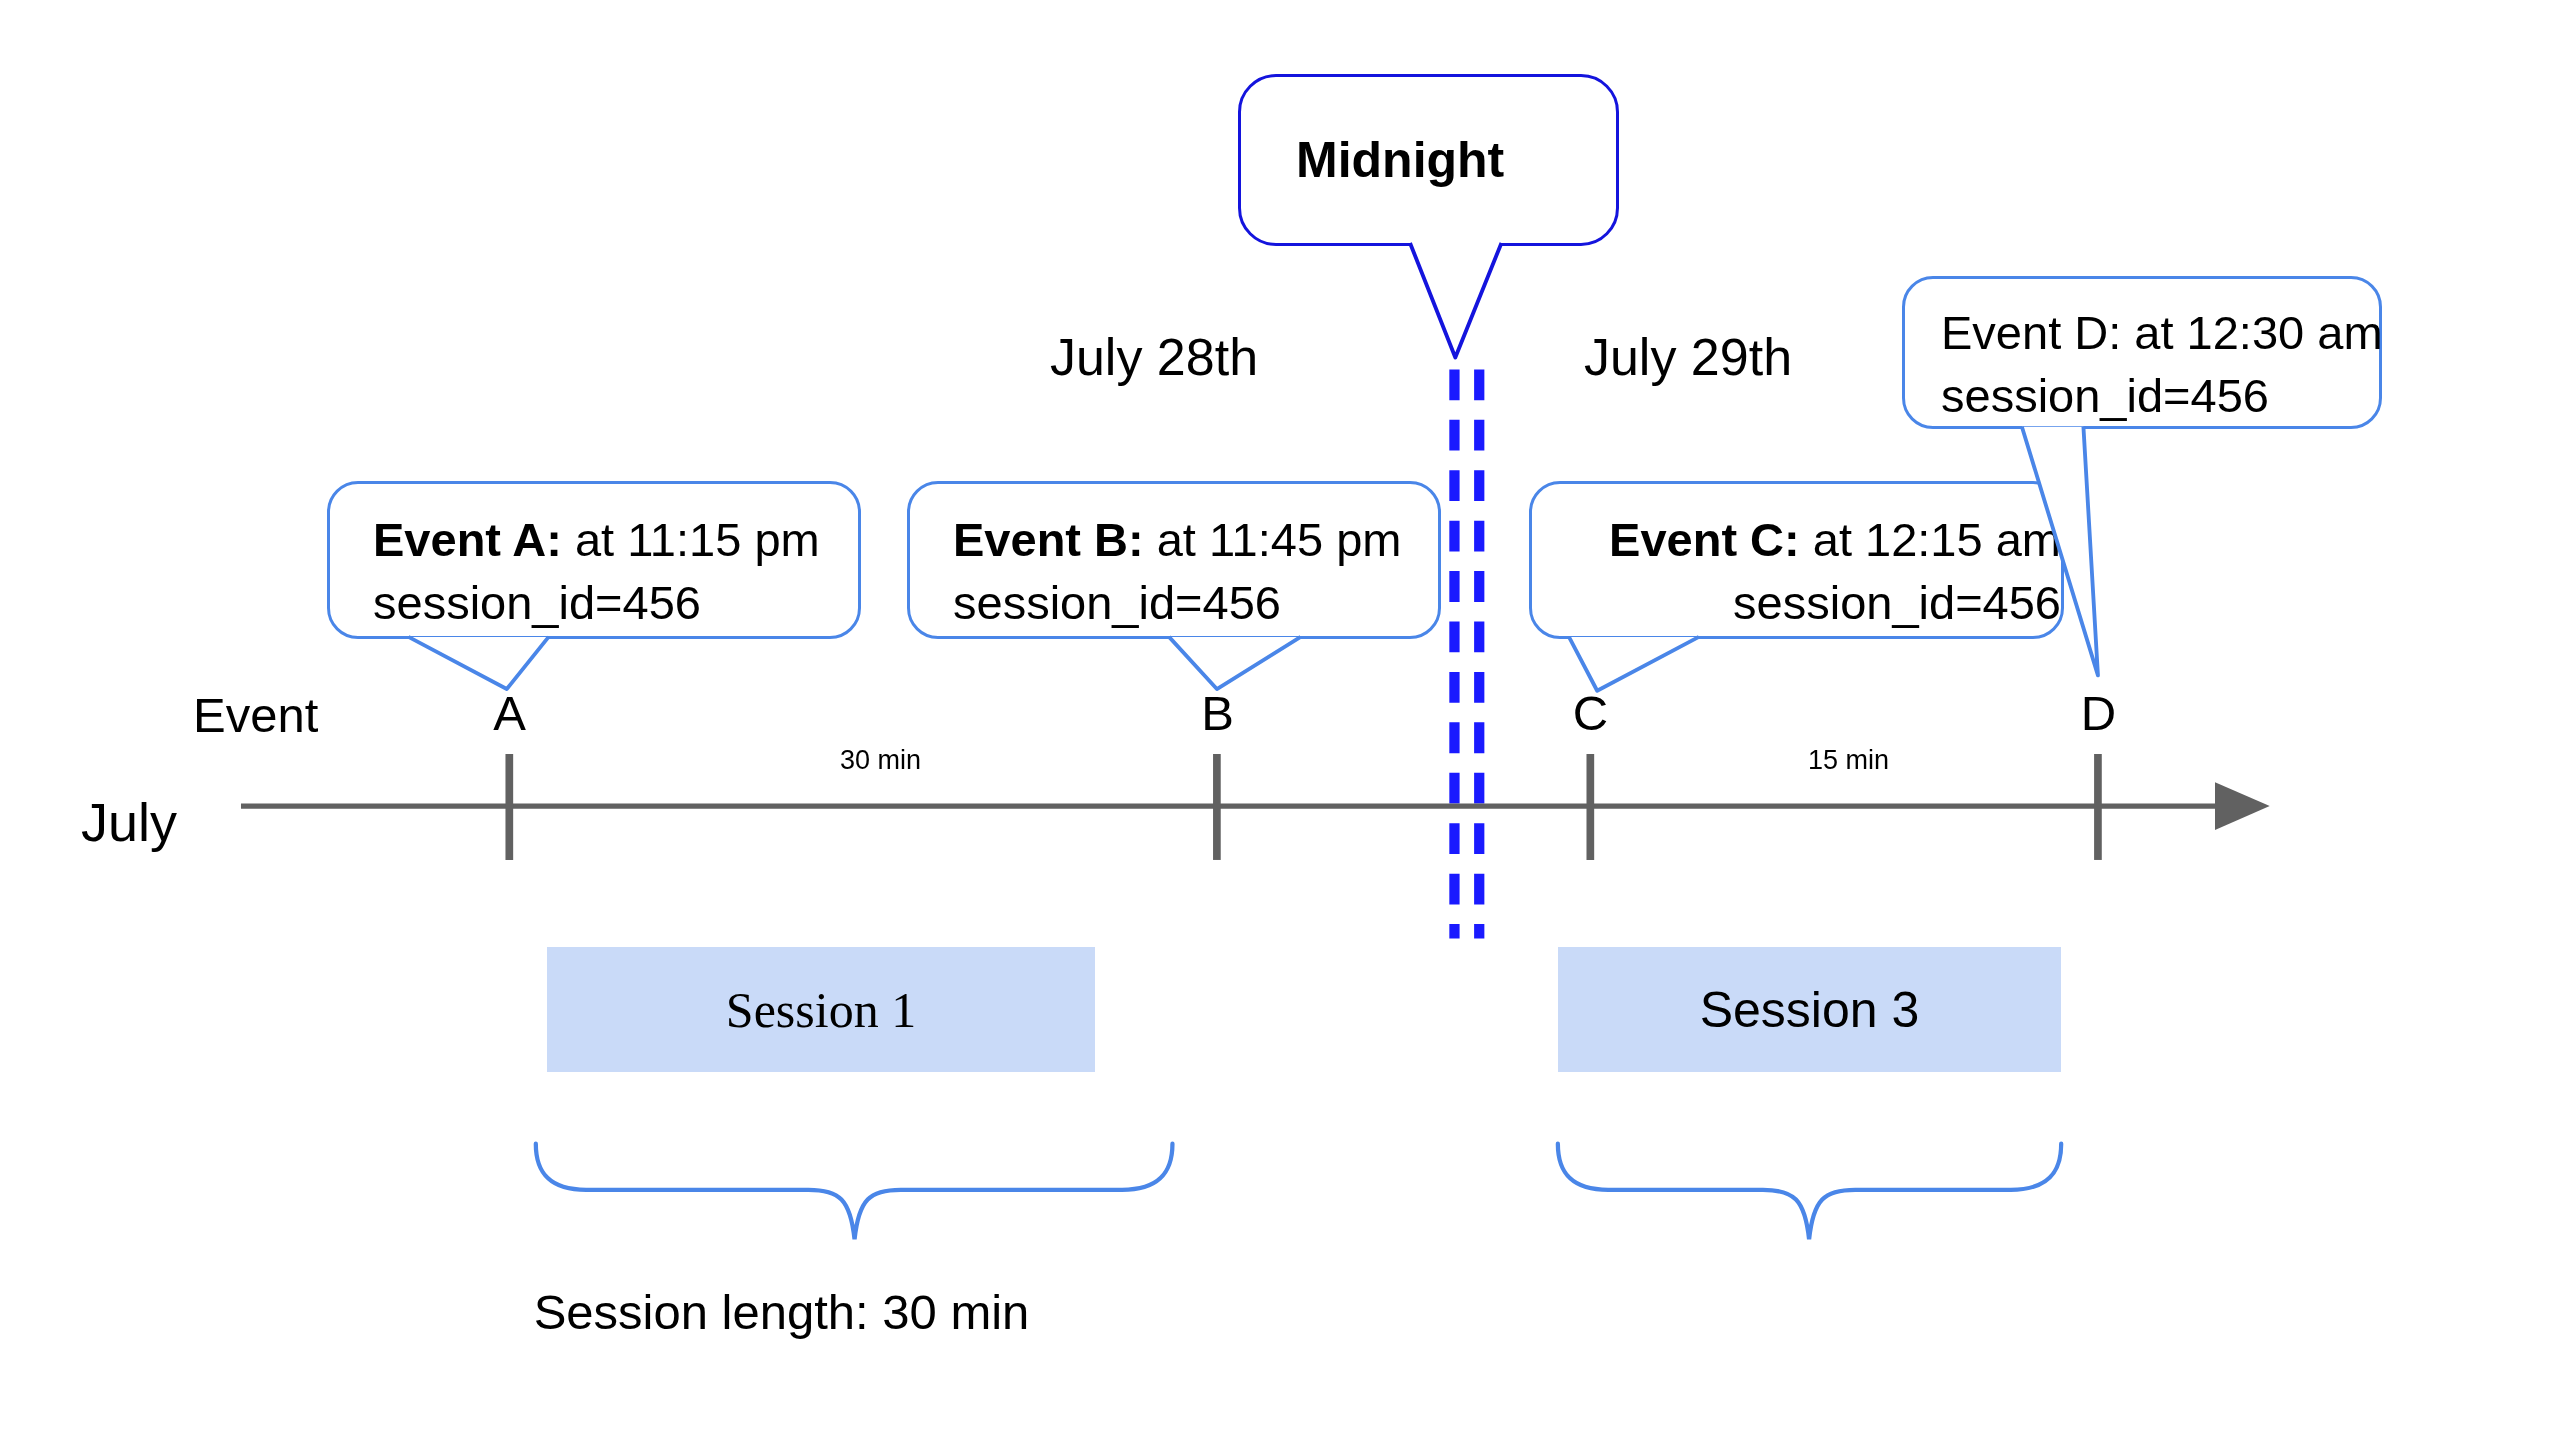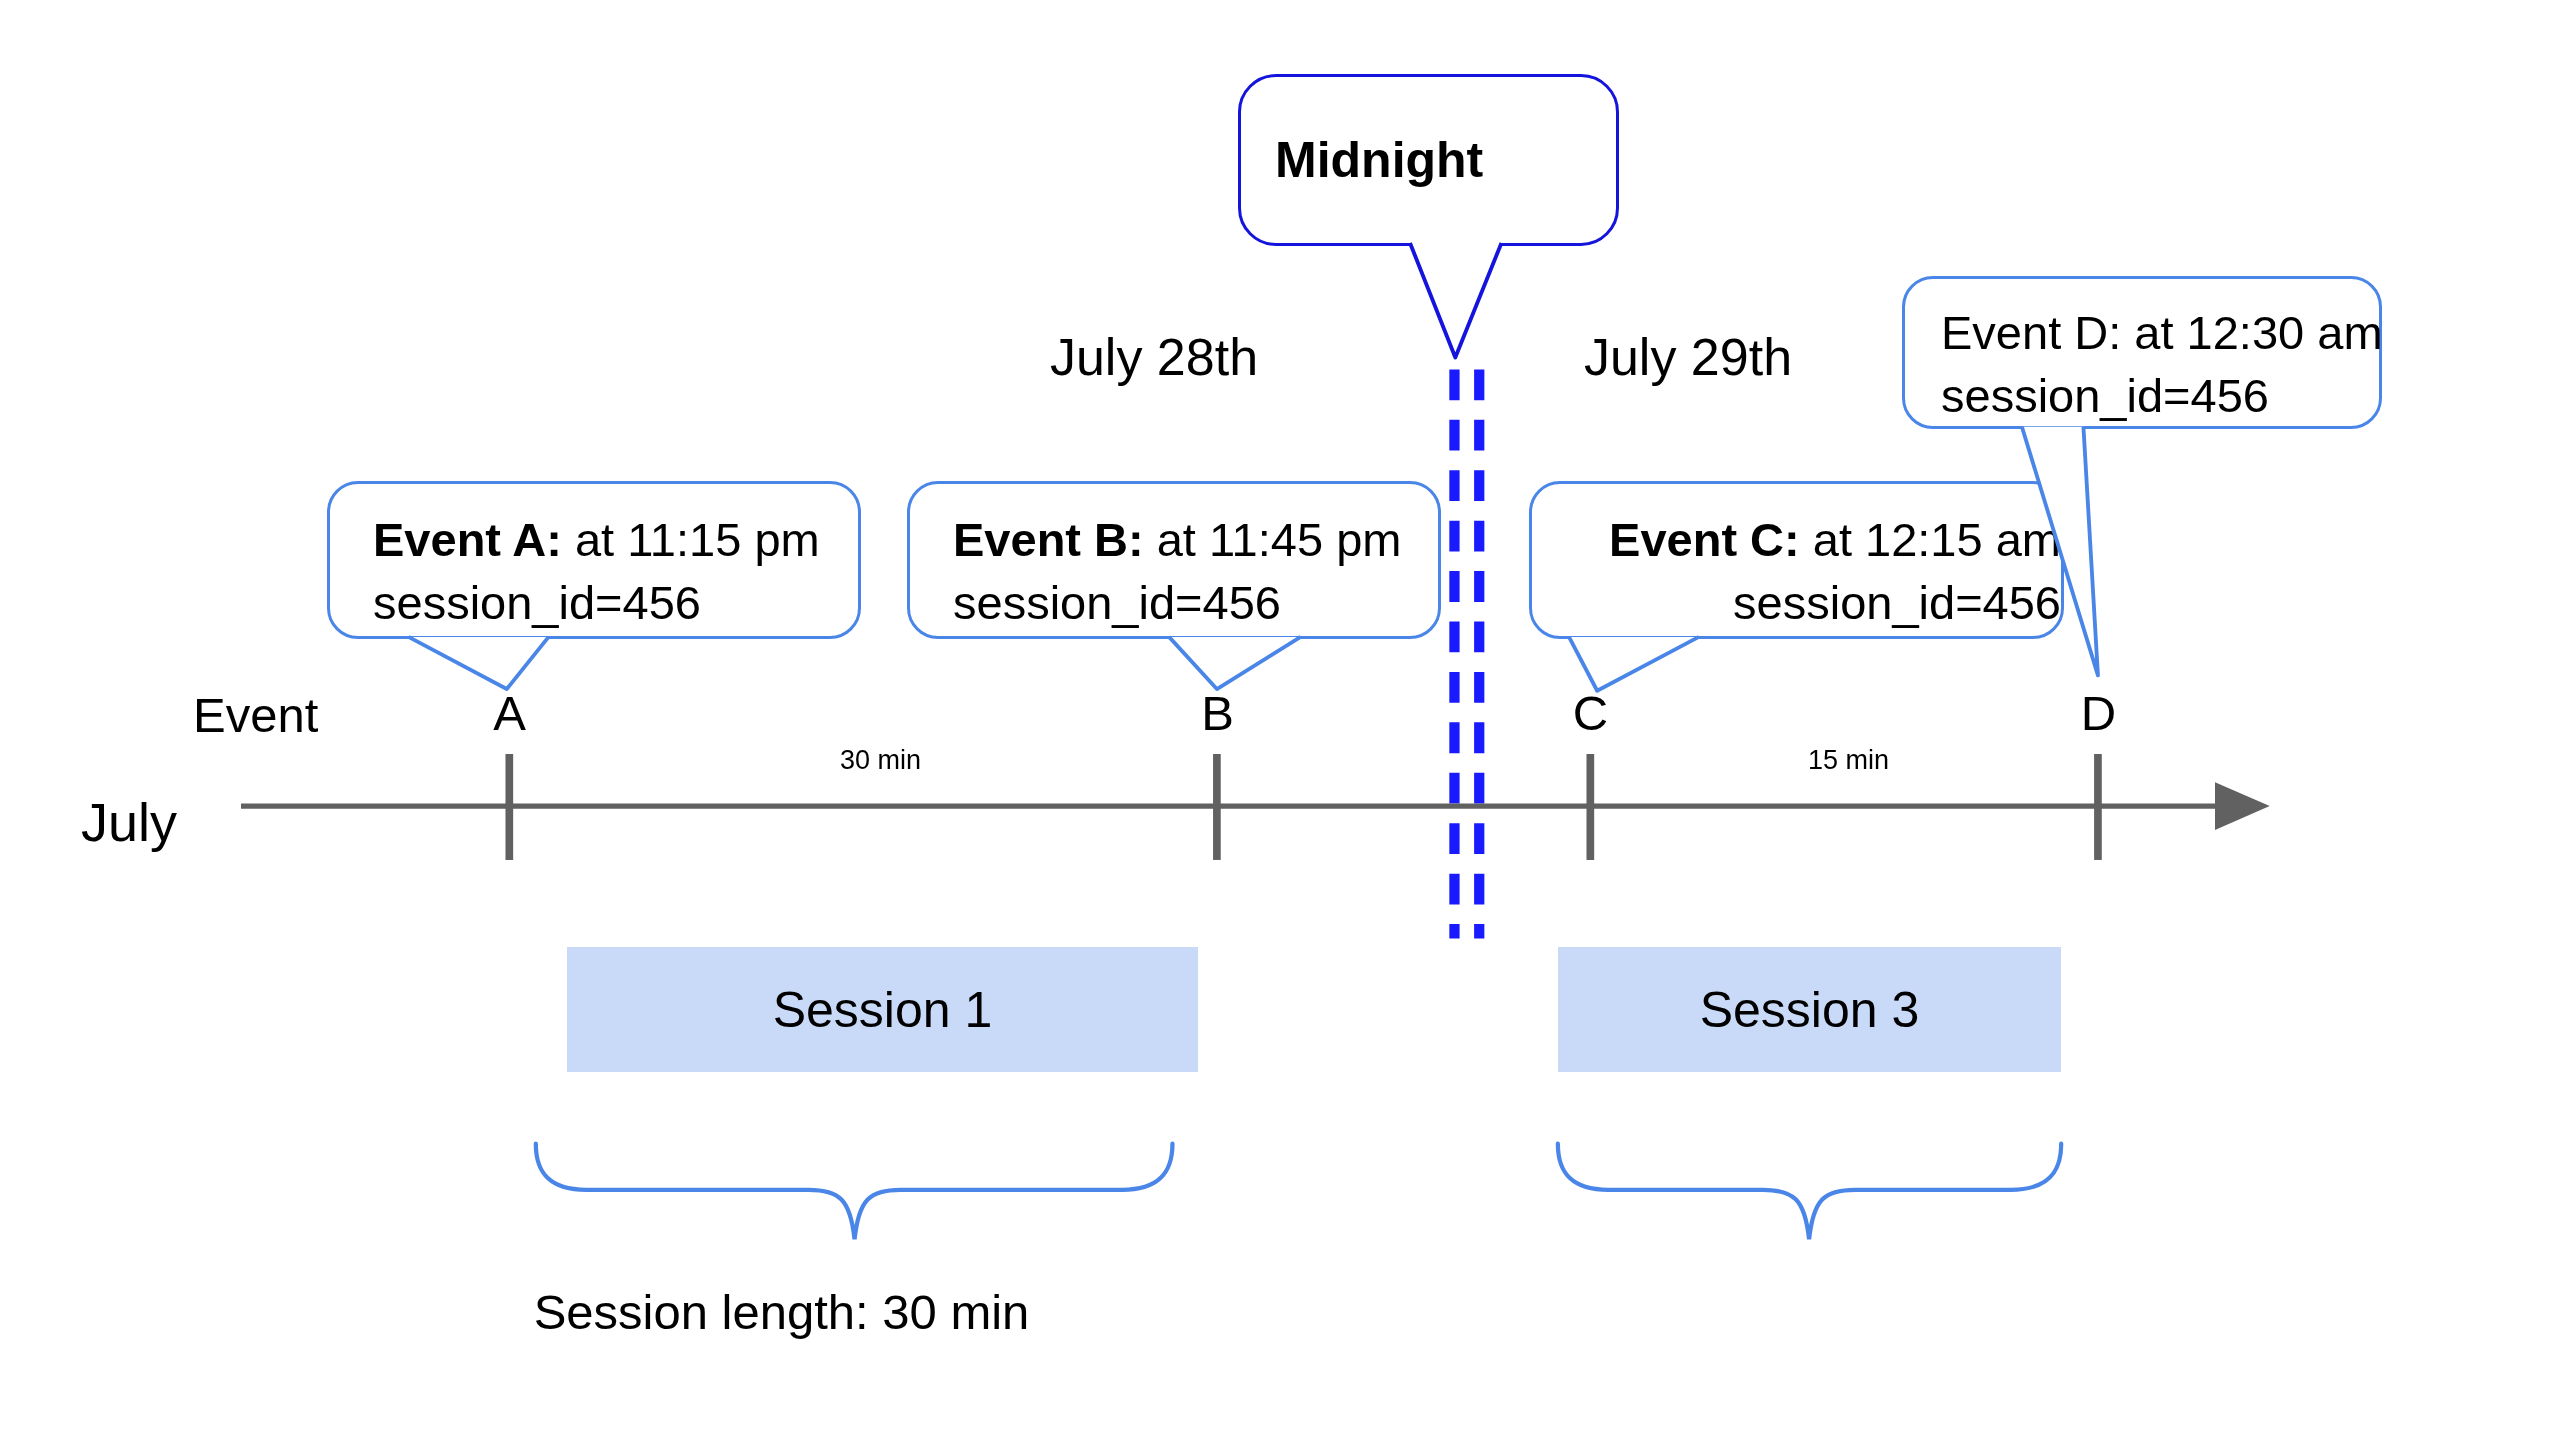--- a/index.html
+++ b/index.html
@@ -7,21 +7,21 @@
     position:relative;width:2550px;height:1455px;background:#ffffff;overflow:hidden;
     font-family:"Liberation Sans","DejaVu Sans",sans-serif;color:#000;
   }
   .abs{position:absolute;}
   
   .date-label{top:327px;width:376px;font-size:52px;text-align:center;}
   
   .midnight-bubble{
     left:1238px;top:74px;width:381px;height:172px;box-sizing:border-box;
     border:3.4px solid #1414dd;border-radius:38px;background:#fff;
-    display:flex;align-items:center;padding-left:34px;
+    display:flex;align-items:center;padding-left:55px;
     font-size:50px;font-weight:bold;
   }
   
   .event-bubble{
     box-sizing:border-box;border:3.4px solid #4a86e8;border-radius:31px;background:#fff;
     font-size:47px;line-height:63px;padding:24px 0 0 43px;white-space:nowrap;
   }
   #bubble-a{left:327px;top:481px;width:534px;height:158px;}
   #bubble-b{left:907px;top:481px;width:534px;height:158px;}
   #bubble-c{left:1529px;top:481px;width:535px;height:158px;text-align:right;}
@@ -36,21 +36,21 @@
   #tick-label-c{left:1539px;}
   #tick-label-d{left:2047px;}
   .interval-label{top:745px;width:273px;text-align:center;font-size:27px;}
   #interval-left{left:744px;}
   #interval-right{left:1712px;}
   
   .session-box{
     background:#c9daf8;display:flex;align-items:center;justify-content:center;
     font-size:50px;top:947px;height:125px;
   }
-  #session-1{left:567px;width:631px;}
+  #session-1{left:547px;width:548px;font-family:Liberation Serif, serif;}
   #session-2{left:1558px;width:503px;}
   .session-length{top:1284px;width:769px;text-align:center;font-size:49px;}
   #session-length-1{left:397px;}
   #session-length-2{left:1425px;}
   
   #overlay{position:absolute;left:0;top:0;width:2550px;height:1455px;pointer-events:none;}
 </style>
 </head>
 <body>
 

